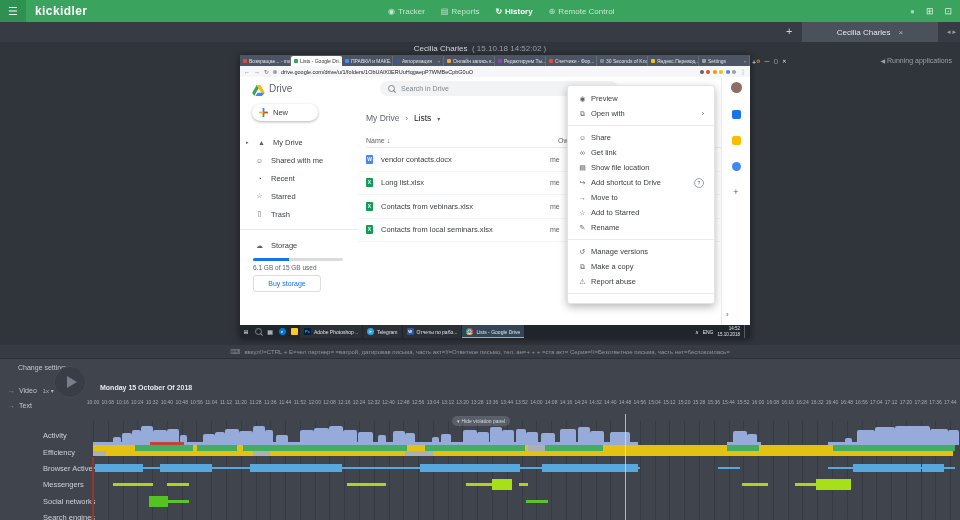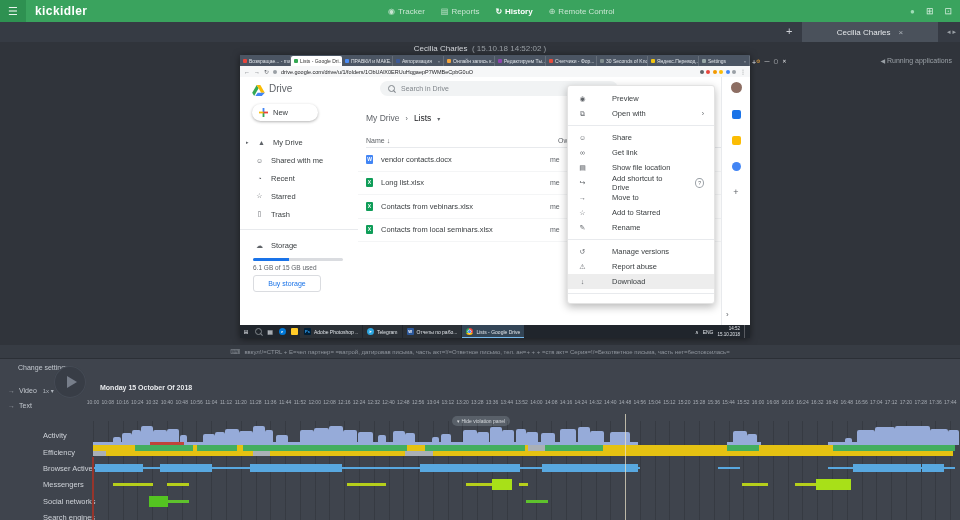--- a/index.html
+++ b/index.html
@@ -74,21 +74,21 @@
   .frow{height:22.5px;display:flex;align-items:center;gap:8px;padding-left:8px;border-bottom:1px solid #f4f5f6;cursor:pointer;position:relative;}
   .frow.sel{background:#e8f0fe;}
   .fic{width:7px;height:9px;border-radius:1px;color:#fff;font-size:5px;line-height:9px;text-align:center;font-weight:bold;flex:none;}
   .fic.doc{background:#4285f4;}
   .fic.sheet{background:#0f9d58;}
   .fname{font-size:7.5px;color:#3c4043;}
   .frow.sel .fname{color:#1967d2;}
   .fowner{position:absolute;left:192px;font-size:7px;color:#5f6368;}
   
   .cmenu{position:absolute;left:327px;top:8px;width:146px;background:#fff;border:1px solid #e3e3e3;border-radius:3px;box-shadow:0 3px 8px rgba(0,0,0,.28);padding:5px 0;z-index:5;}
-  .mi{height:15px;display:flex;align-items:center;gap:25px;padding:0 10px;font-size:7.5px;color:#3c4043;cursor:pointer;}
+  .mi{height:15px;display:flex;align-items:center;gap:4px;padding:0 10px;font-size:7.5px;color:#3c4043;cursor:pointer;}
   .mi .ic{width:9px;color:#5f6368;font-size:7px;text-align:center;flex:none;}
   .mi.hover{background:#ededed;}
   .mi .sub{margin-left:auto;color:#5f6368;font-size:7px;}
   .mi .help{margin-left:auto;width:8px;height:8px;border:1px solid #9aa0a6;border-radius:50%;font-size:5px;color:#5f6368;display:flex;align-items:center;justify-content:center;}
   .mdiv{height:1px;background:#e8eaed;margin:4px 0;}
   
   .spanel{position:absolute;right:0;top:0;width:28px;bottom:0;background:#fff;border-left:1px solid #e8eaed;z-index:6;}
   .avatar{width:11px;height:11px;border-radius:50%;background:#8d6e63;margin:5px auto 0;}
   .sp-ic{width:9px;height:9px;border-radius:2px;margin:17px auto 0;cursor:pointer;}
   .sp-cal{background:#1a73e8;}
@@ -389,26 +389,26 @@
           <div class="mi">
             <span class="ic">✎</span>
             <span>Rename</span>
           </div>
           <div class="mdiv"></div>
           <div class="mi">
             <span class="ic">↺</span>
             <span>Manage versions</span>
           </div>
           <div class="mi">
+            <span class="ic">⧉</span>
+            <span>Make a copy</span>
+          </div>
+          <div class="mi">
             <span class="ic">⚠</span>
             <span>Report abuse</span>
-          </div>
-          <div class="mi hover">
-            <span class="ic">↓</span>
-            <span>Download</span>
           </div>
           <div class="mdiv"></div>
         </div>
 
       <div class="spanel">
         <div class="avatar"></div>
         <div id="spicons">
             <div class="sp-ic sp-cal"></div>
             <div class="sp-ic sp-keep"></div>
             <div class="sp-ic sp-tasks"></div>

